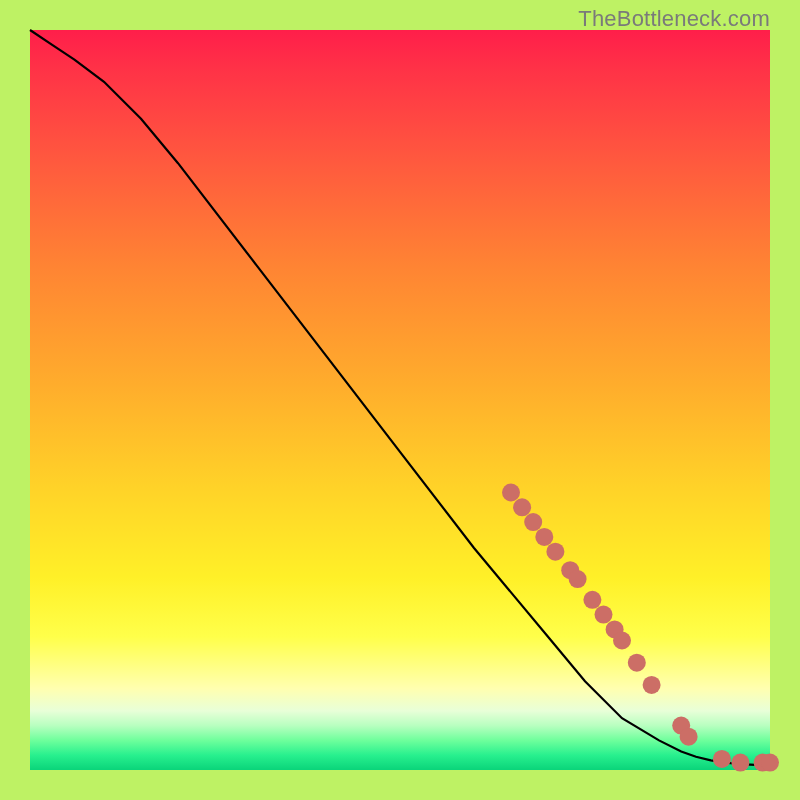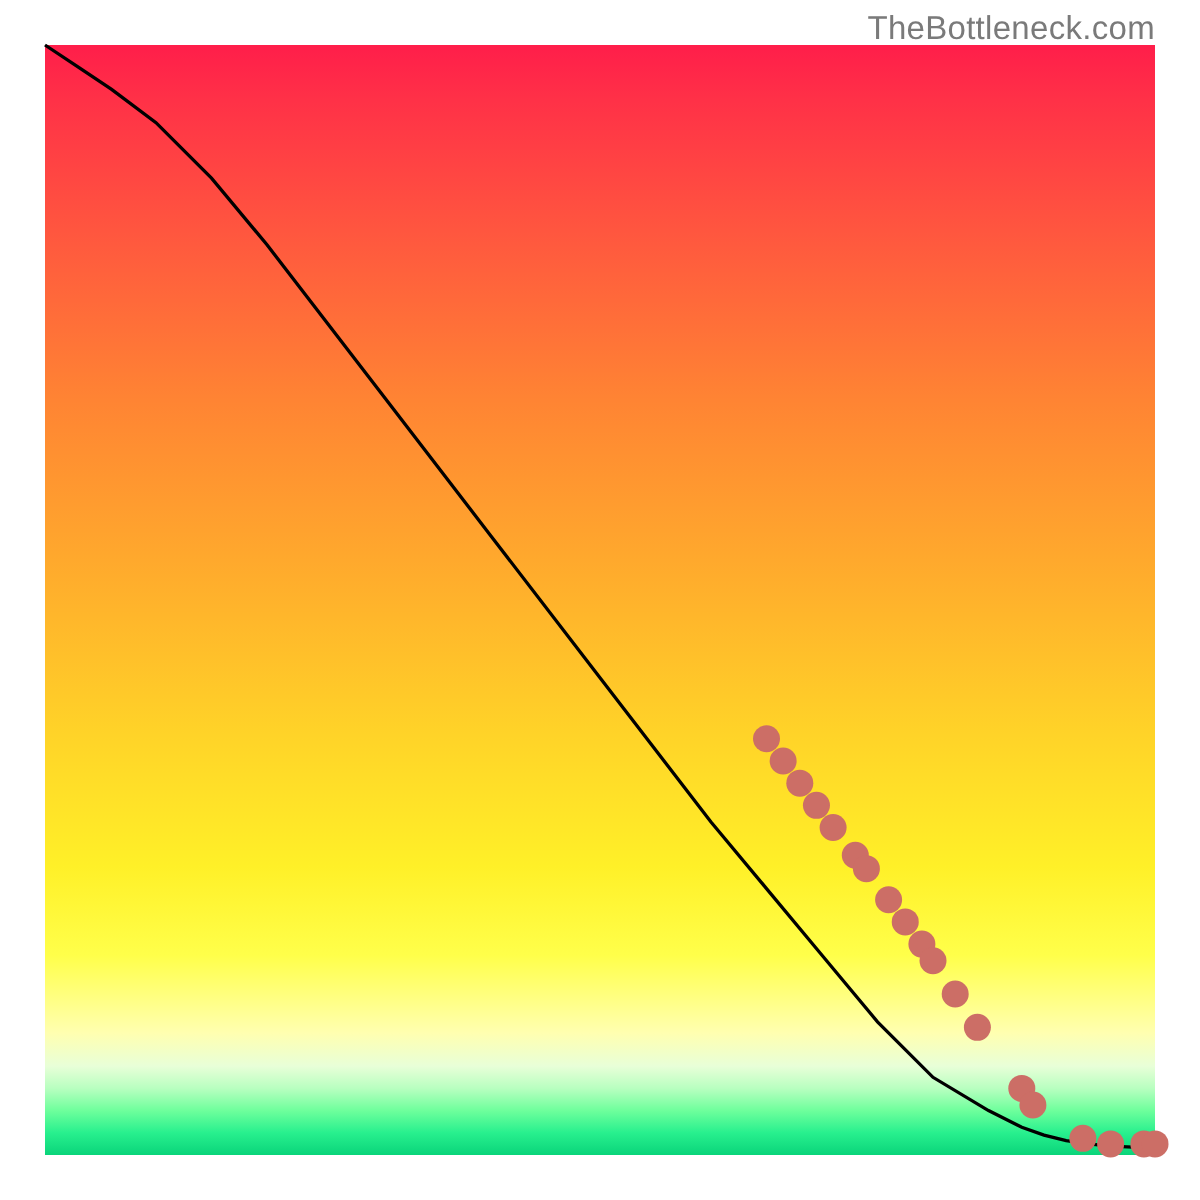--- a/index.html
+++ b/index.html
@@ -8,21 +8,21 @@
     width: 800px;
     height: 800px;
     background: #000;
     overflow: hidden;
     font-family: Arial, Helvetica, sans-serif;
   }
   .frame {
     position: absolute;
     left: 0; top: 0;
     width: 800px; height: 800px;
-    background: #ffffff;
+    background: #bef264;
   }
   .plot {
     position: absolute;
     left: 30px;
     top: 30px;
     width: 740px;
     height: 740px;
     
     background: linear-gradient(to bottom,
       #ff1e4a 0%,

